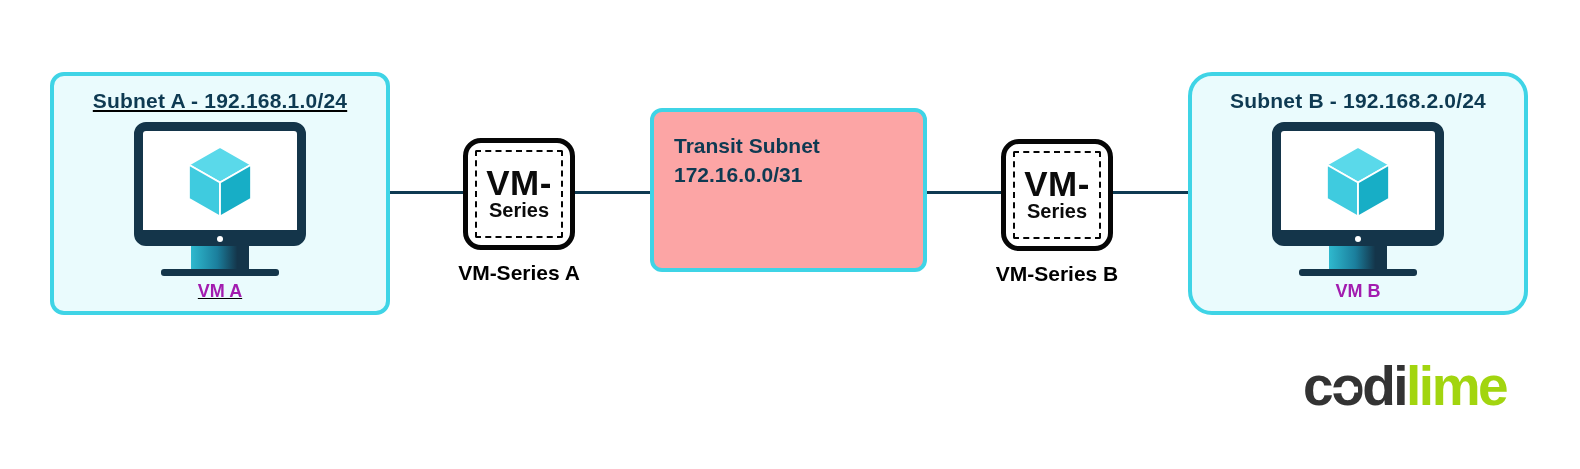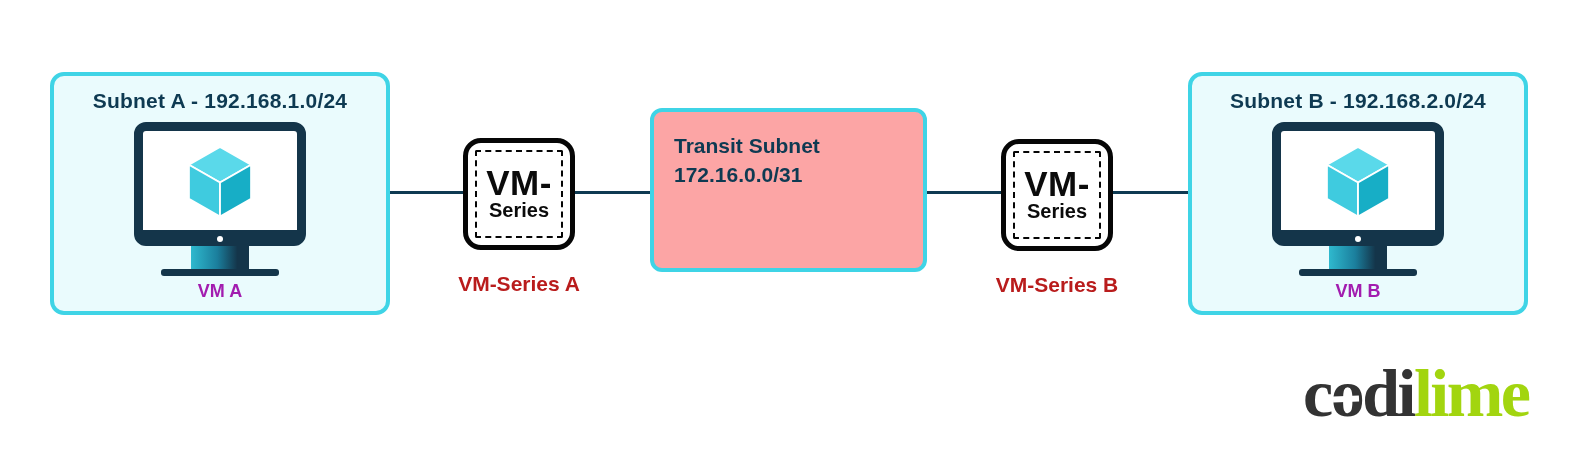--- a/index.html
+++ b/index.html
@@ -33,22 +33,22 @@
     box-sizing: border-box;
     border: 4px solid #3fd4e6;
     border-radius: 14px;
     background: #eafbfd;
     z-index: 2;
     display: flex;
     flex-direction: column;
     align-items: center;
     padding-top: 13px;
   }
-  .subnet-a { left: 50px;  top: 72px; width: 340px; height: 243px; }
-  .subnet-b { left: 1188px; top: 72px; width: 340px; height: 243px; }
+  .subnet-a { left: 50px;  top: 72px; width: 340px; height: 243px; text-decoration: underline; }
+  .subnet-b { left: 1188px; top: 72px; width: 340px; height: 243px; border-radius: 24px; }
 
   .subnet-title {
     color: #0e3a52;
     font-size: 21px;
     font-weight: bold;
     letter-spacing: 0.2px;
     white-space: nowrap;
   }
   .vm-label {
     color: #a21caf;
@@ -141,22 +141,22 @@
     line-height: 0.9;
     letter-spacing: 0.5px;
   }
   .vmseries-small {
     font-size: 20px;
     font-weight: bold;
     line-height: 1.05;
     margin-top: 1px;
   }
   .vmseries-label {
-    margin-top: 22px;
-    color: #b91c1c;
+    margin-top: 11px;
+    color: #000000;
     font-size: 21px;
     font-weight: bold;
     white-space: nowrap;
   }
 
   
   .transit-box {
     position: absolute;
     left: 650px;
     top: 108px;
@@ -175,27 +175,26 @@
     font-weight: bold;
     line-height: 1.4;
     white-space: nowrap;
   }
 
   
   .logo {
     position: absolute;
     left: 1303px;
     top: 356px;
-    font-size: 68px;
+    font-size: 55px;
     font-weight: bold;
     letter-spacing: -2.5px;
     line-height: 1.1;
     z-index: 2;
     white-space: nowrap;
-    font-family: Liberation Serif, serif;
   }
   .logo-dark { color: #333333; }
   .logo-lime { color: #a2d50f; }
   .logo-o { position: relative; display: inline-block; }
   .logo-o::after {
     content: "";
     position: absolute;
     left: 2px;
     right: 4px;
     top: 57%;

